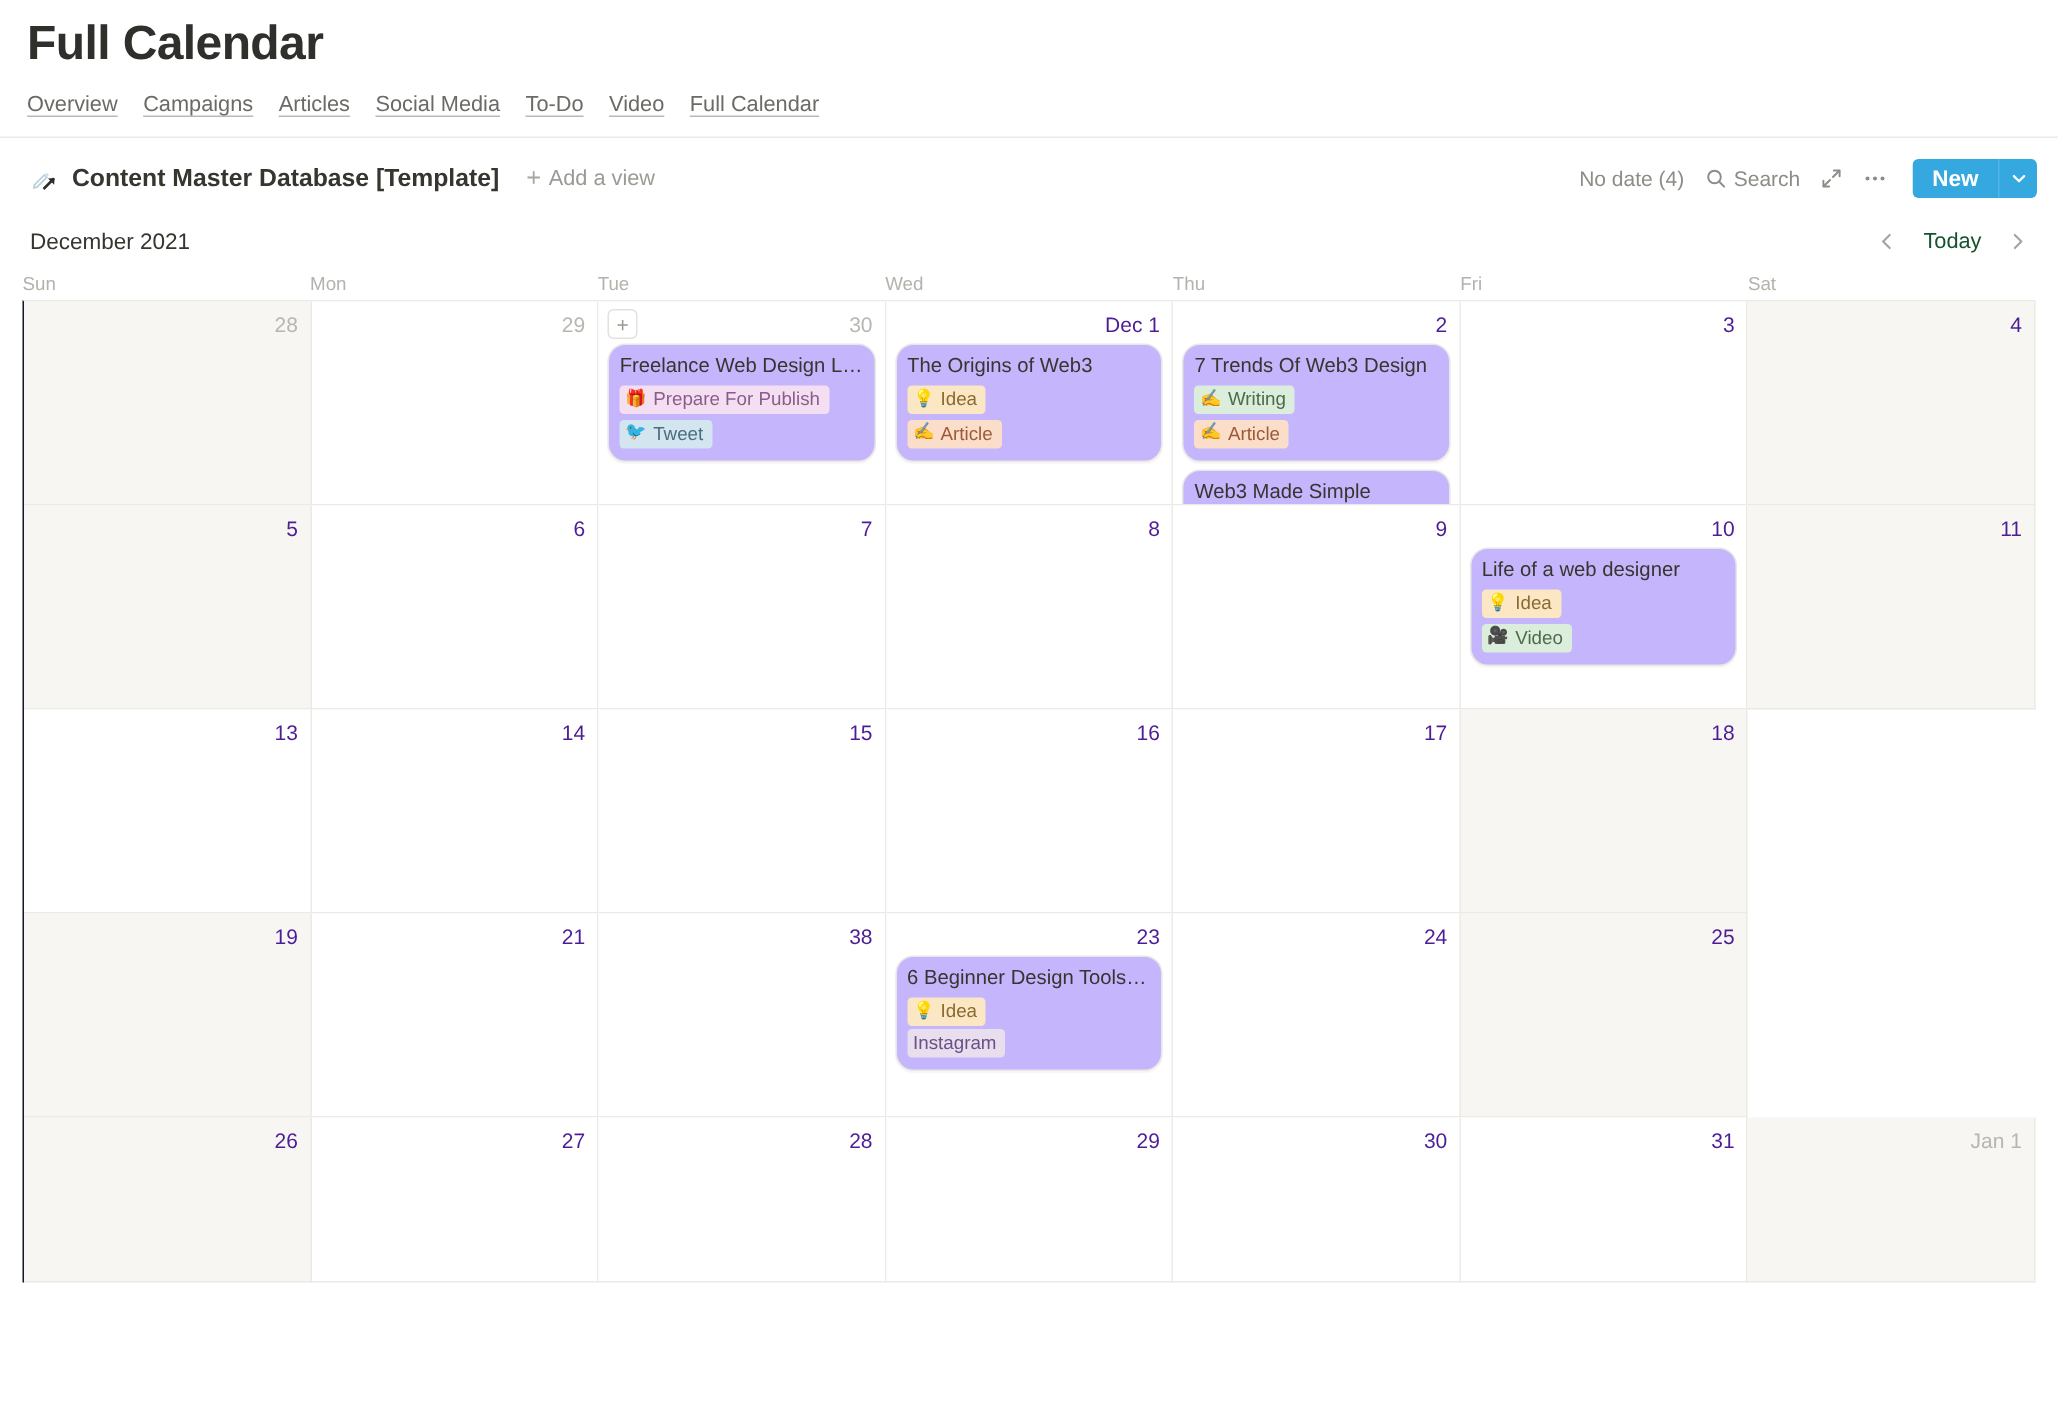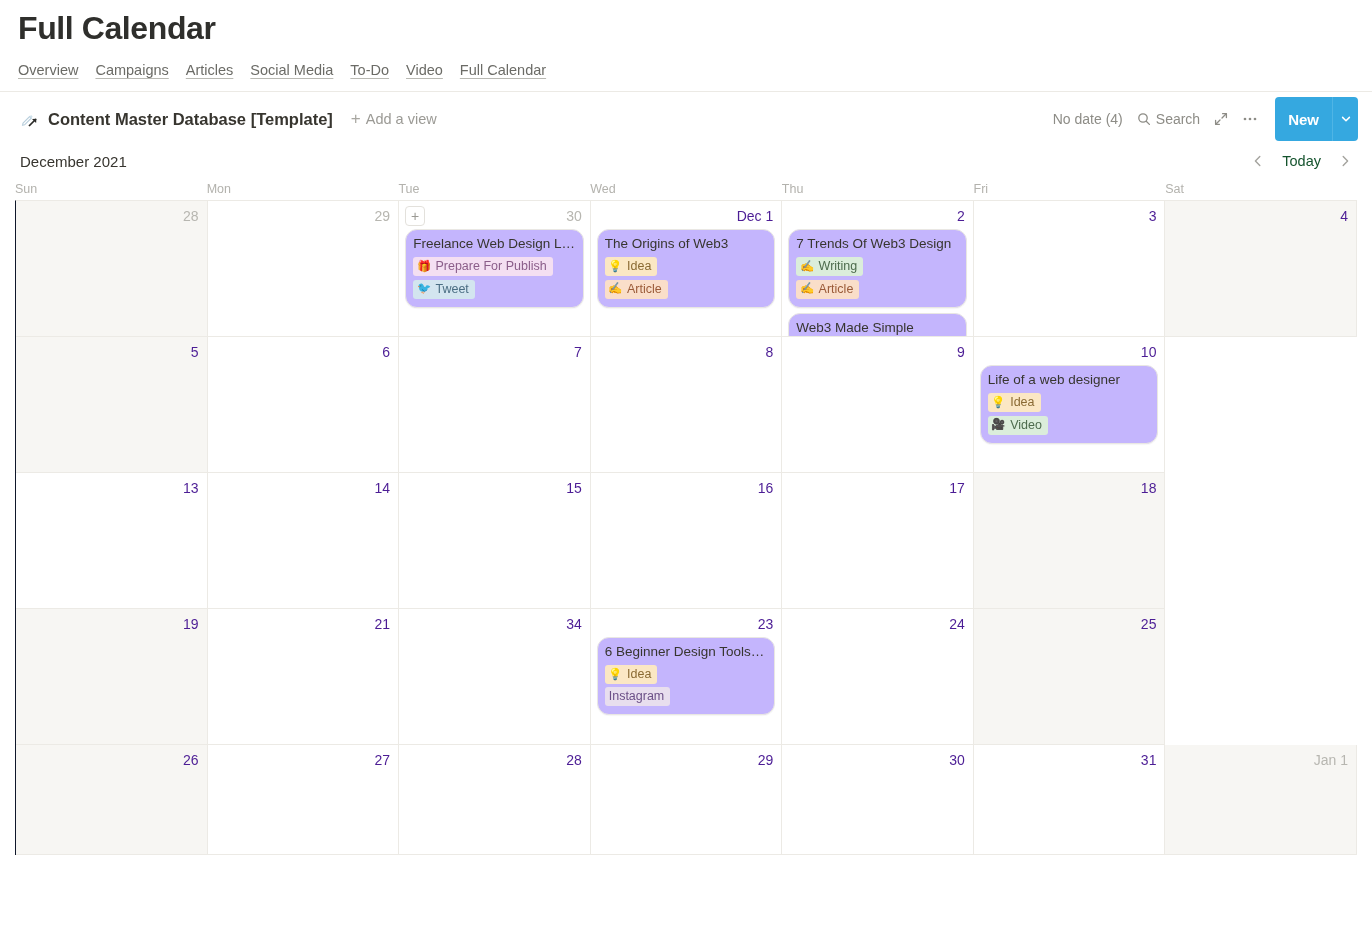--- a/index.html
+++ b/index.html
@@ -97,21 +97,21 @@
     white-space: nowrap;
   }
   .tb-icon { display: inline-flex; align-items: center; }
 
   .new-btn-wrap {
     display: flex;
     align-items: stretch;
     margin-left: 10px;
     border-radius: 4px;
     overflow: hidden;
-    height: 44px;
+    height: 26px;
   }
   .new-btn {
     background: #35a8e0;
     color: #ffffff;
     font-size: 15px;
     font-weight: bold;
     padding: 0 13px;
     display: flex;
     align-items: center;
     cursor: pointer;
@@ -500,20 +500,25 @@
           <div class="tag-row"><span class="tag t-idea">
               <span class="emoji">💡</span>
               <span>Idea</span>
             </span></div>
           <div class="tag-row"><span class="tag t-video">
               <span class="emoji">🎥</span>
               <span>Video</span>
             </span></div>
         </div>
       </div>
+      <div class="cal-cell weekend">
+        <div class="cell-head">
+          <div class="day-num">11</div>
+        </div>
+      </div>
     </div>
     <div class="cal-week">
       <div class="cal-cell">
         <div class="cell-head">
           <div class="day-num">13</div>
         </div>
       </div>
       <div class="cal-cell">
         <div class="cell-head">
           <div class="day-num">14</div>
@@ -546,21 +551,21 @@
           <div class="day-num">19</div>
         </div>
       </div>
       <div class="cal-cell">
         <div class="cell-head">
           <div class="day-num">21</div>
         </div>
       </div>
       <div class="cal-cell">
         <div class="cell-head">
-          <div class="day-num">34</div>
+          <div class="day-num">38</div>
         </div>
       </div>
       <div class="cal-cell">
         <div class="cell-head">
           <div class="day-num">23</div>
         </div>
         <div class="event-card">
           <div class="event-title">6 Beginner Design Tools F...</div>
           <div class="tag-row"><span class="tag t-idea">
               <span class="emoji">💡</span>

